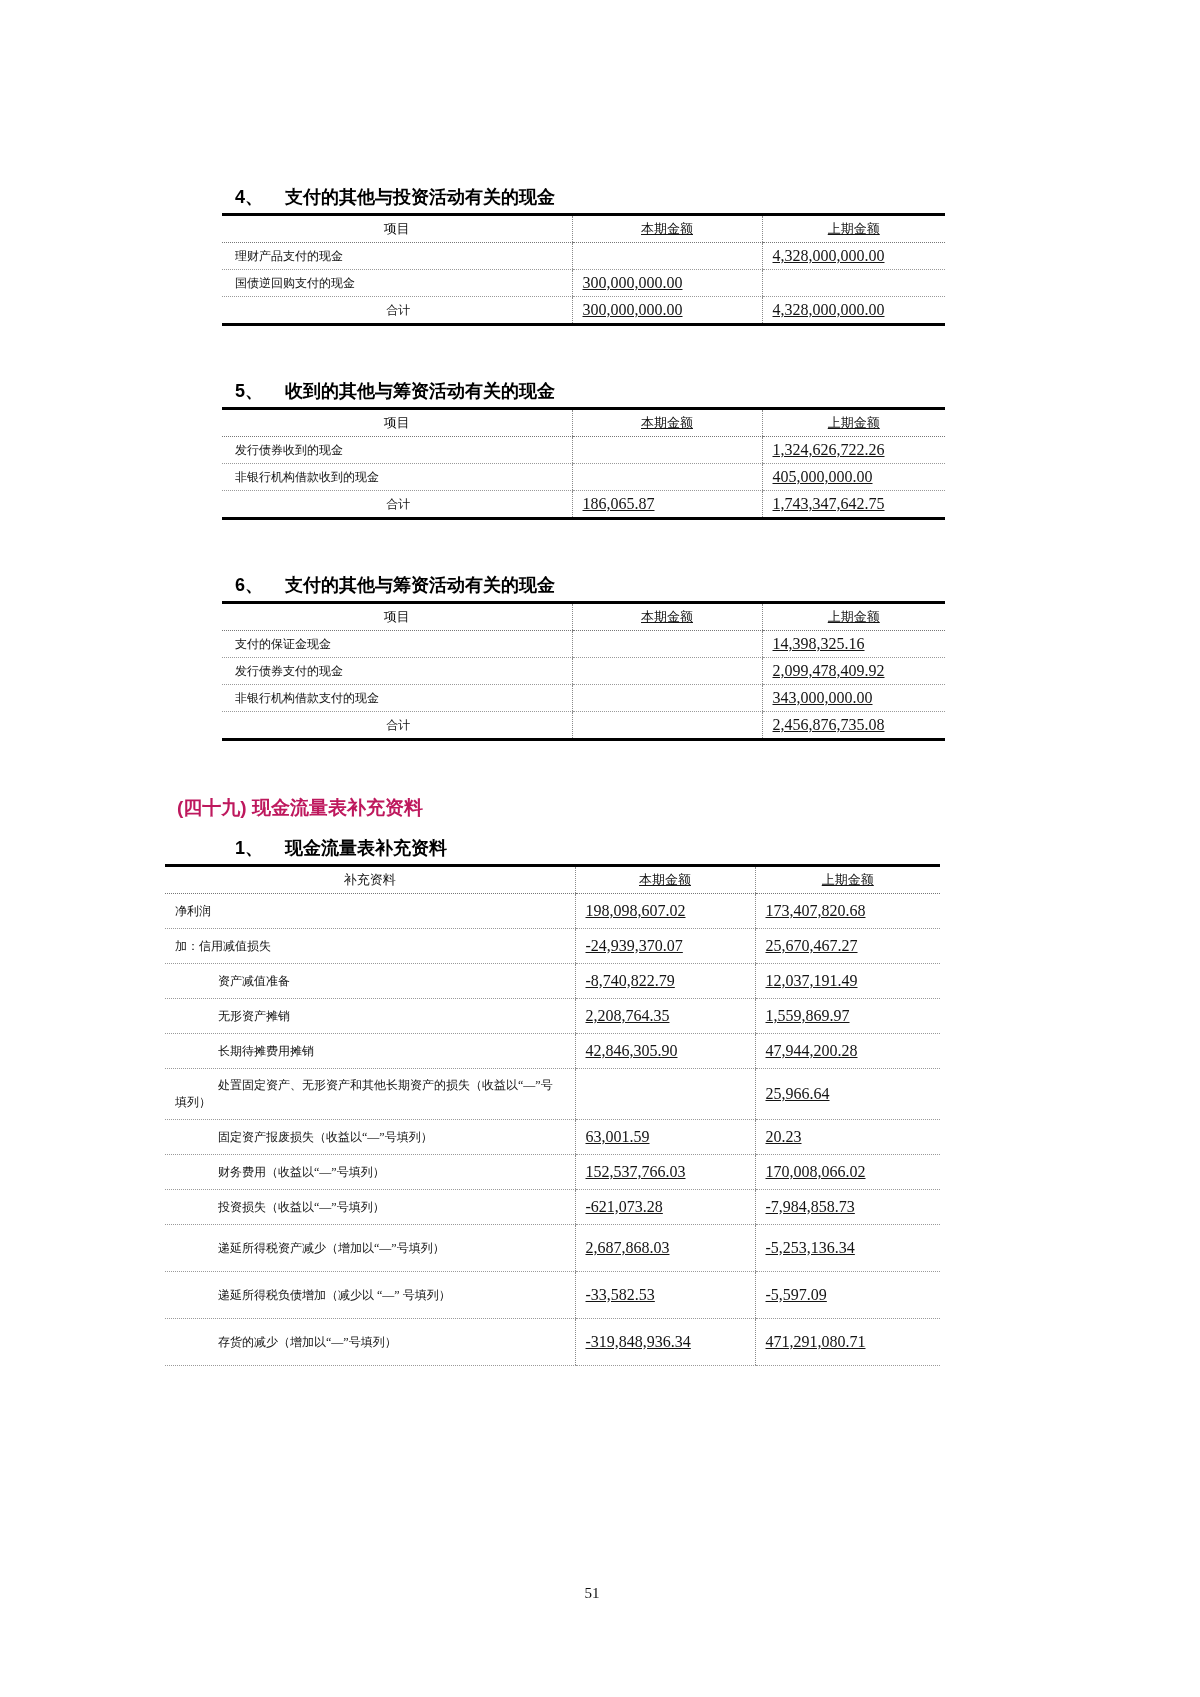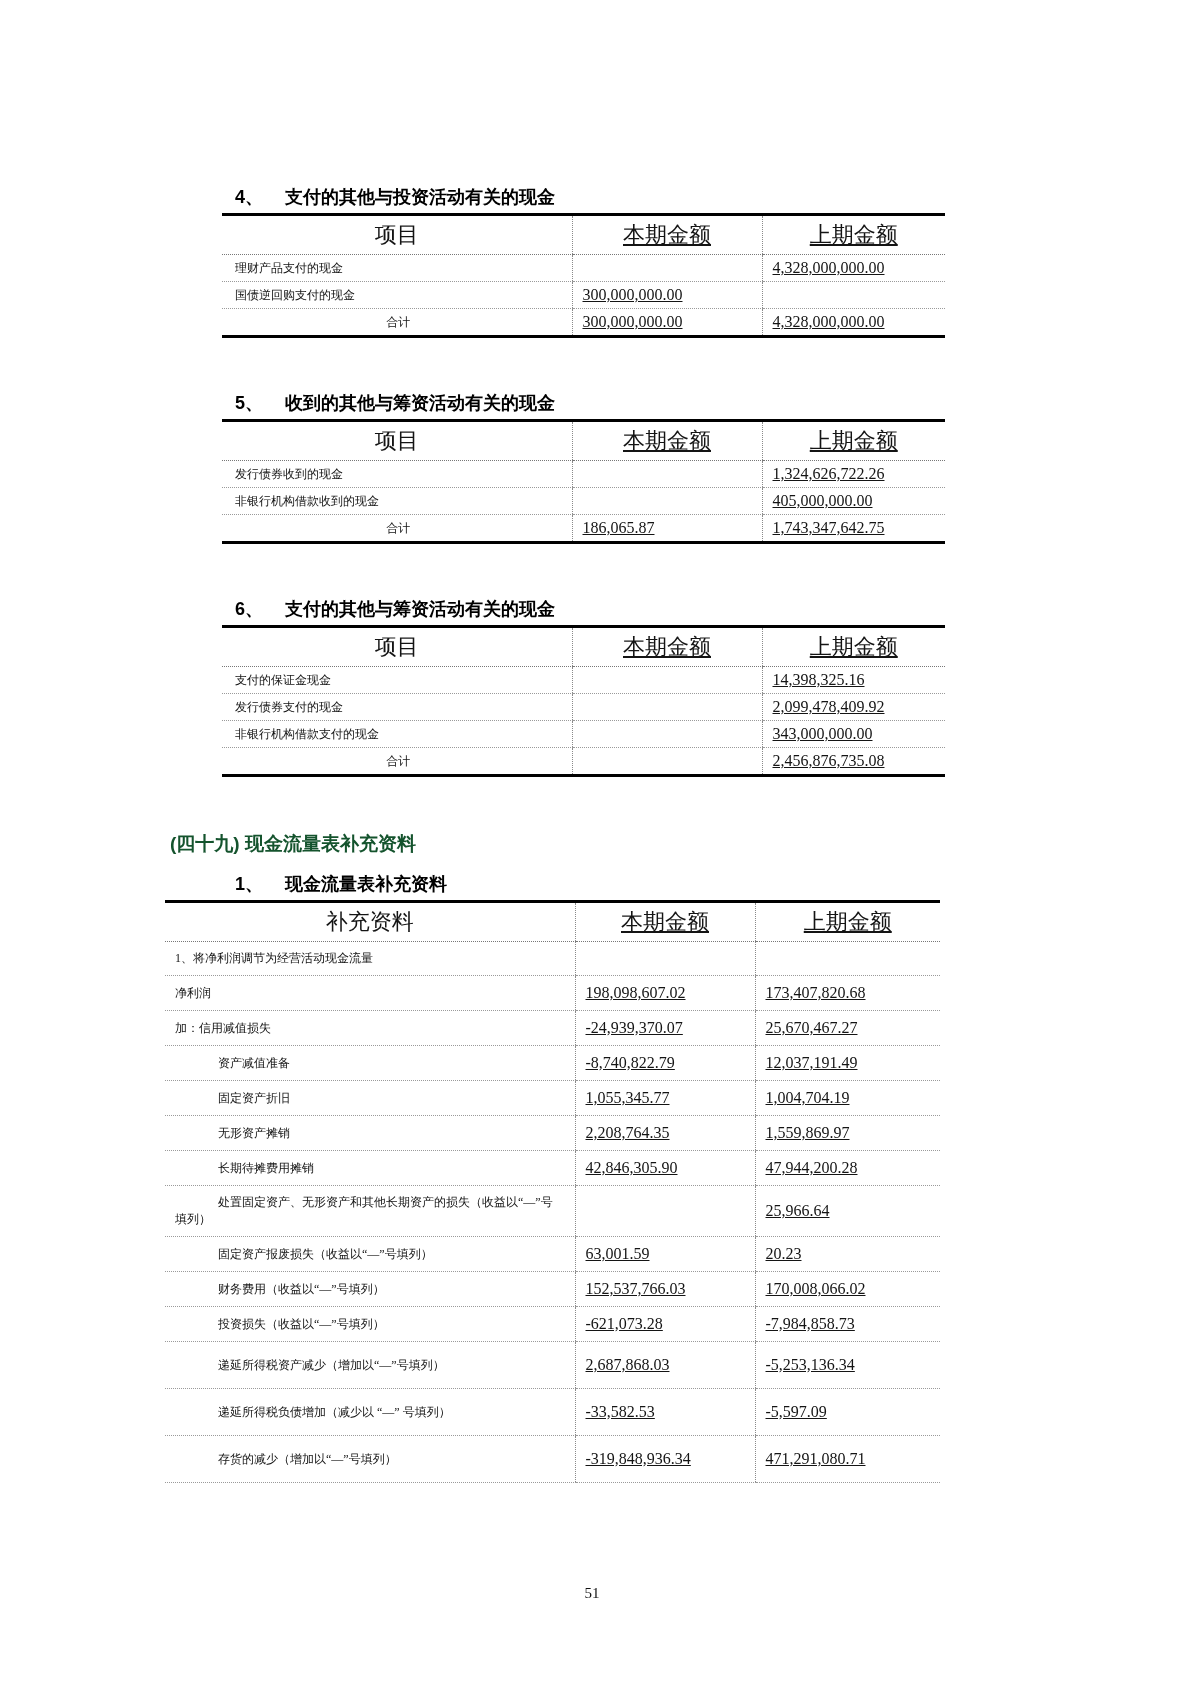--- a/index.html
+++ b/index.html
@@ -16,38 +16,38 @@
     display:flex;margin:0 0 4px 0;color:#000;
   }
   .tbl-heading .h-num{width:50px;flex:none;}
   .small-block{margin-left:222px;width:723px;margin-bottom:54px;}
   .small-block .tbl-heading{padding-left:13px;}
   
   table.fin{border-collapse:collapse;table-layout:fixed;width:100%;}
   table.fin{border-top:3px solid #000;}
   table.small{border-bottom:3px solid #000;}
   table.fin th{
-    font-weight:400;font-size:22px;text-align:center;
+    font-weight:400;font-size:13px;text-align:center;
     padding:4px 6px;border-bottom:1px dotted #777;
   }
   table.fin td{
     font-size:16px;padding:4px 10px;border-bottom:1px dotted #9a9a9a;
     vertical-align:middle;overflow:hidden;
   }
   table.fin td.label{font-size:12px;text-align:left;padding-left:13px;}
   table.fin td.amt{text-align:left;}
   table.fin .colsep{border-left:1px dotted #8a8a8a;text-decoration:underline;}
   table.fin td.center{text-align:center;}
   
   table.small col.c1{width:350px;} table.small col.c2{width:190px;} table.small col.c3{width:183px;}
   
   .section-block{margin-left:165px;width:775px;}
   .section-title{
     font-family:"Liberation Sans","DejaVu Sans",sans-serif;
-    font-weight:700;font-size:19px;color:#14532d;margin:0 0 16px 5px;
+    font-weight:700;font-size:19px;color:#be185d;margin:0 0 16px 12px;
   }
   .section-block .sub-heading{padding-left:70px;}
   table.sec col.c1{width:410px;} table.sec col.c2{width:180px;} table.sec col.c3{width:185px;}
   table.sec td{padding-top:8px;padding-bottom:8px;}
   table.sec td.label{padding-left:10px;}
   table.sec td.ind1{padding-left:53px;}
   table.sec td.hang{padding-left:10px;text-indent:43px;}
   table.sec tr.tall-row td{padding-top:14px;padding-bottom:14px;}
   
   .page-number{
@@ -196,43 +196,33 @@
         </colgroup>
       <thead>
         <tr>
           <th>补充资料</th>
           <th class="colsep">本期金额</th>
           <th class="colsep">上期金额</th>
         </tr>
       </thead>
       <tbody>
           <tr>
-            <td class="label">1、将净利润调节为经营活动现金流量</td>
-            <td class="amt colsep"></td>
-            <td class="amt colsep"></td>
-          </tr>
-          <tr>
             <td class="label">净利润</td>
             <td class="amt colsep">198,098,607.02</td>
             <td class="amt colsep">173,407,820.68</td>
           </tr>
           <tr>
             <td class="label">加：信用减值损失</td>
             <td class="amt colsep">-24,939,370.07</td>
             <td class="amt colsep">25,670,467.27</td>
           </tr>
           <tr>
             <td class="label ind1">资产减值准备</td>
             <td class="amt colsep">-8,740,822.79</td>
             <td class="amt colsep">12,037,191.49</td>
-          </tr>
-          <tr>
-            <td class="label ind1">固定资产折旧</td>
-            <td class="amt colsep">1,055,345.77</td>
-            <td class="amt colsep">1,004,704.19</td>
           </tr>
           <tr>
             <td class="label ind1">无形资产摊销</td>
             <td class="amt colsep">2,208,764.35</td>
             <td class="amt colsep">1,559,869.97</td>
           </tr>
           <tr>
             <td class="label ind1">长期待摊费用摊销</td>
             <td class="amt colsep">42,846,305.90</td>
             <td class="amt colsep">47,944,200.28</td>

